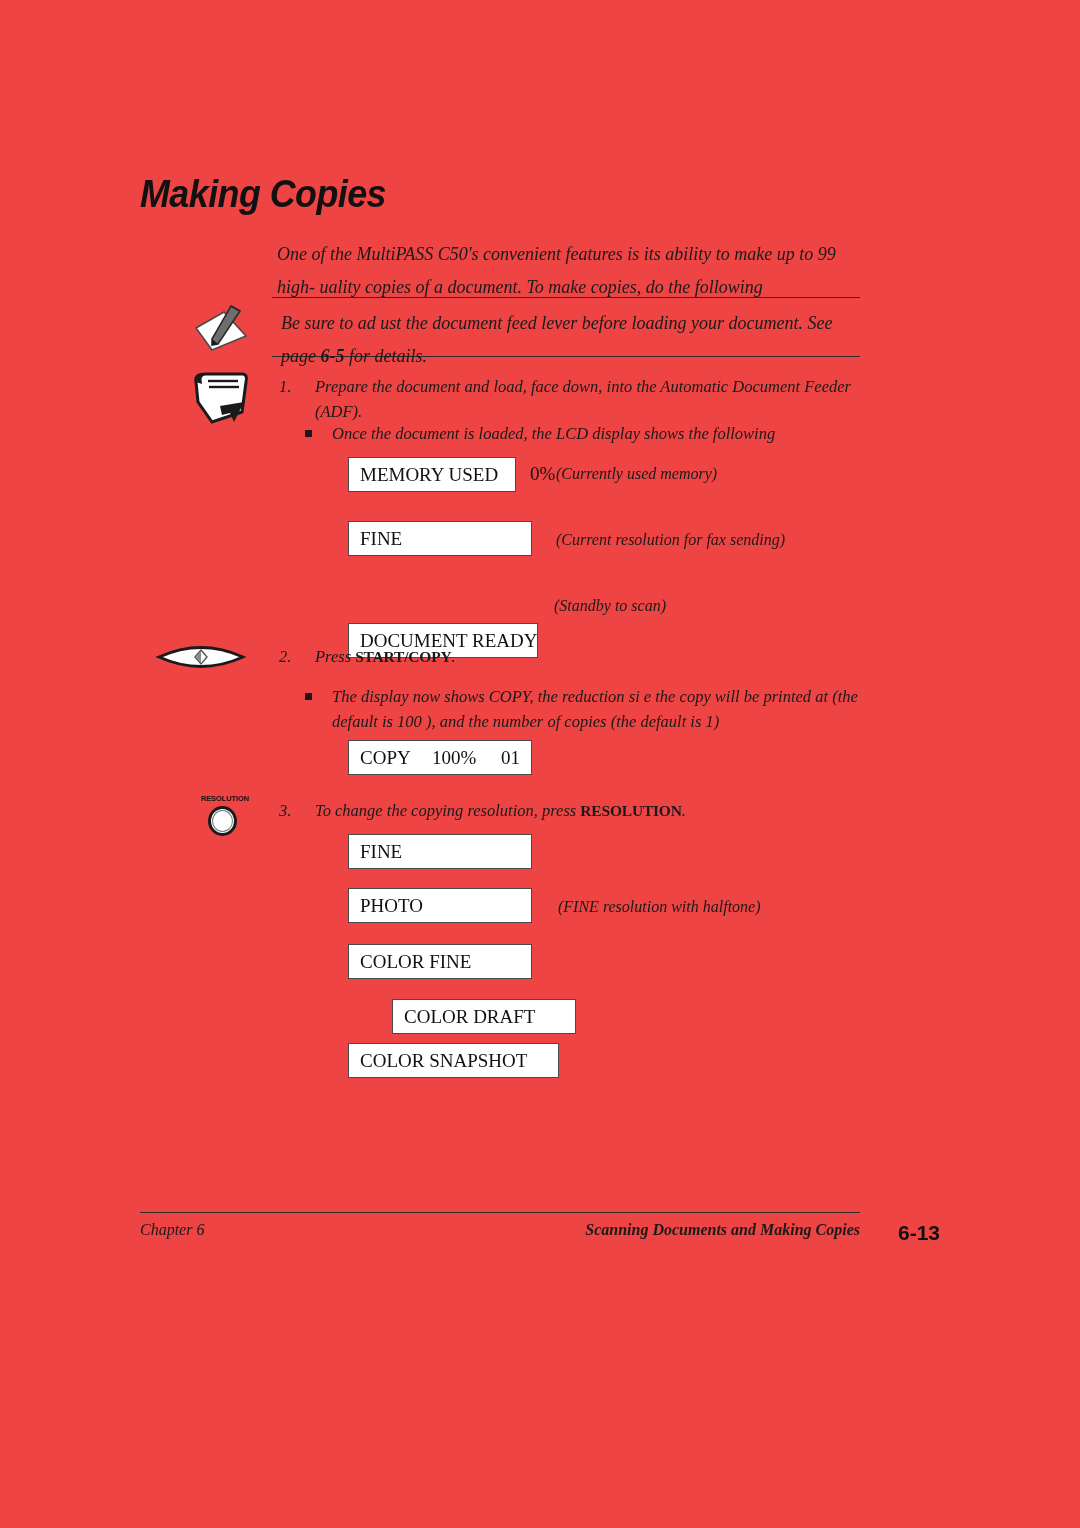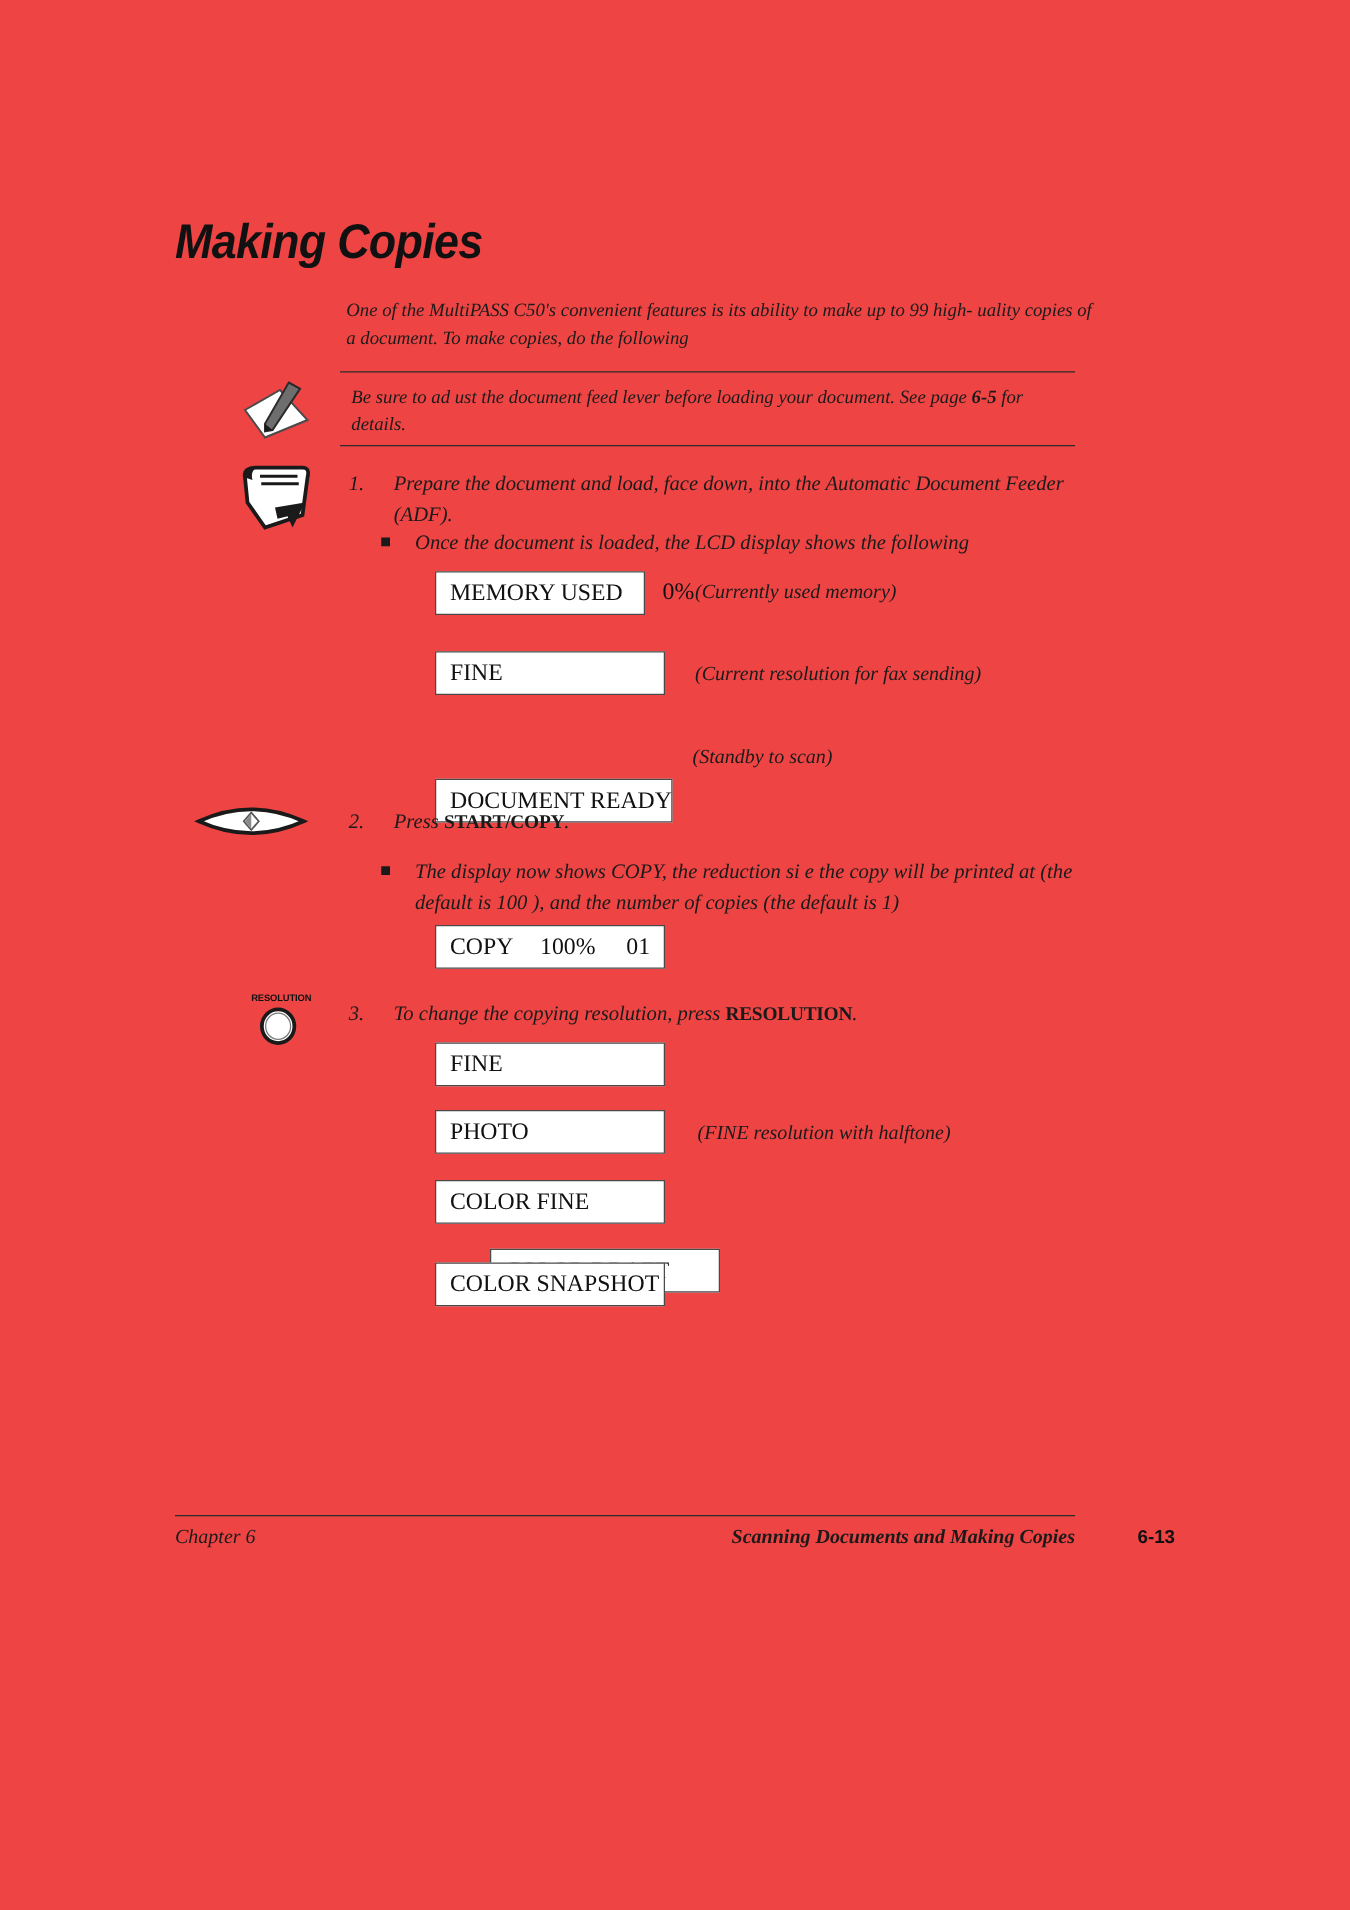--- a/index.html
+++ b/index.html
@@ -30,22 +30,22 @@
     transform: scaleX(0.92);
     transform-origin: left center;
     color: #111111;
     white-space: nowrap;
   }
 
   
   .bodytext {
     position: absolute;
     font-style: italic;
-    font-size: 15px;
-    line-height: 22px;
+    font-size: 18px;
+    line-height: 33px;
     color: #1a1a1a;
   }
 
   .intro {
     left: 277px;
     top: 238px;
     width: 600px;
   }
 
   
@@ -226,21 +226,21 @@
 
   
   .box-mem   { left: 348px; top: 457px; width: 168px; }
   .box-fine1 { left: 348px; top: 521px; width: 184px; }
   .box-docrd { left: 348px; top: 587px; width: 190px; margin-top: 36px; }
   .box-copy  { left: 348px; top: 740px; width: 184px; }
   .box-fine2 { left: 348px; top: 834px; width: 184px; }
   .box-photo { left: 348px; top: 888px; width: 184px; }
   .box-cfine { left: 348px; top: 944px; width: 184px; }
   .box-cdraft{ left: 348px; top: 999px; width: 184px; margin-left: 44px; }
-  .box-csnap { left: 348px; top: 1010px; width: 184px; }
+  .box-csnap { left: 348px; top: 1043px; width: 211px; }
 
   .cap-mem   { left: 556px; top: 457px; }
   .cap-fine1 { left: 556px; top: 523px; }
   .cap-docrd { left: 554px; top: 589px; }
   .cap-photo { left: 558px; top: 890px; }
 
   .val-mem   { left: 530px; top: 457px; }
 
   
   .footer-rule {
@@ -268,21 +268,21 @@
     font-size: 16px;
     color: #1a1a1a;
     white-space: nowrap;
   }
   .footer-page {
     position: absolute;
     right: 140px;
     top: 1221px;
     font-family: "Liberation Sans", "DejaVu Sans", sans-serif;
     font-weight: bold;
-    font-size: 15px;
+    font-size: 21px;
     color: #111111;
   }
 </style>
 </head>
 <body>
 
 <div class="page">
 
   <div class="title">Making Copies</div>
 

